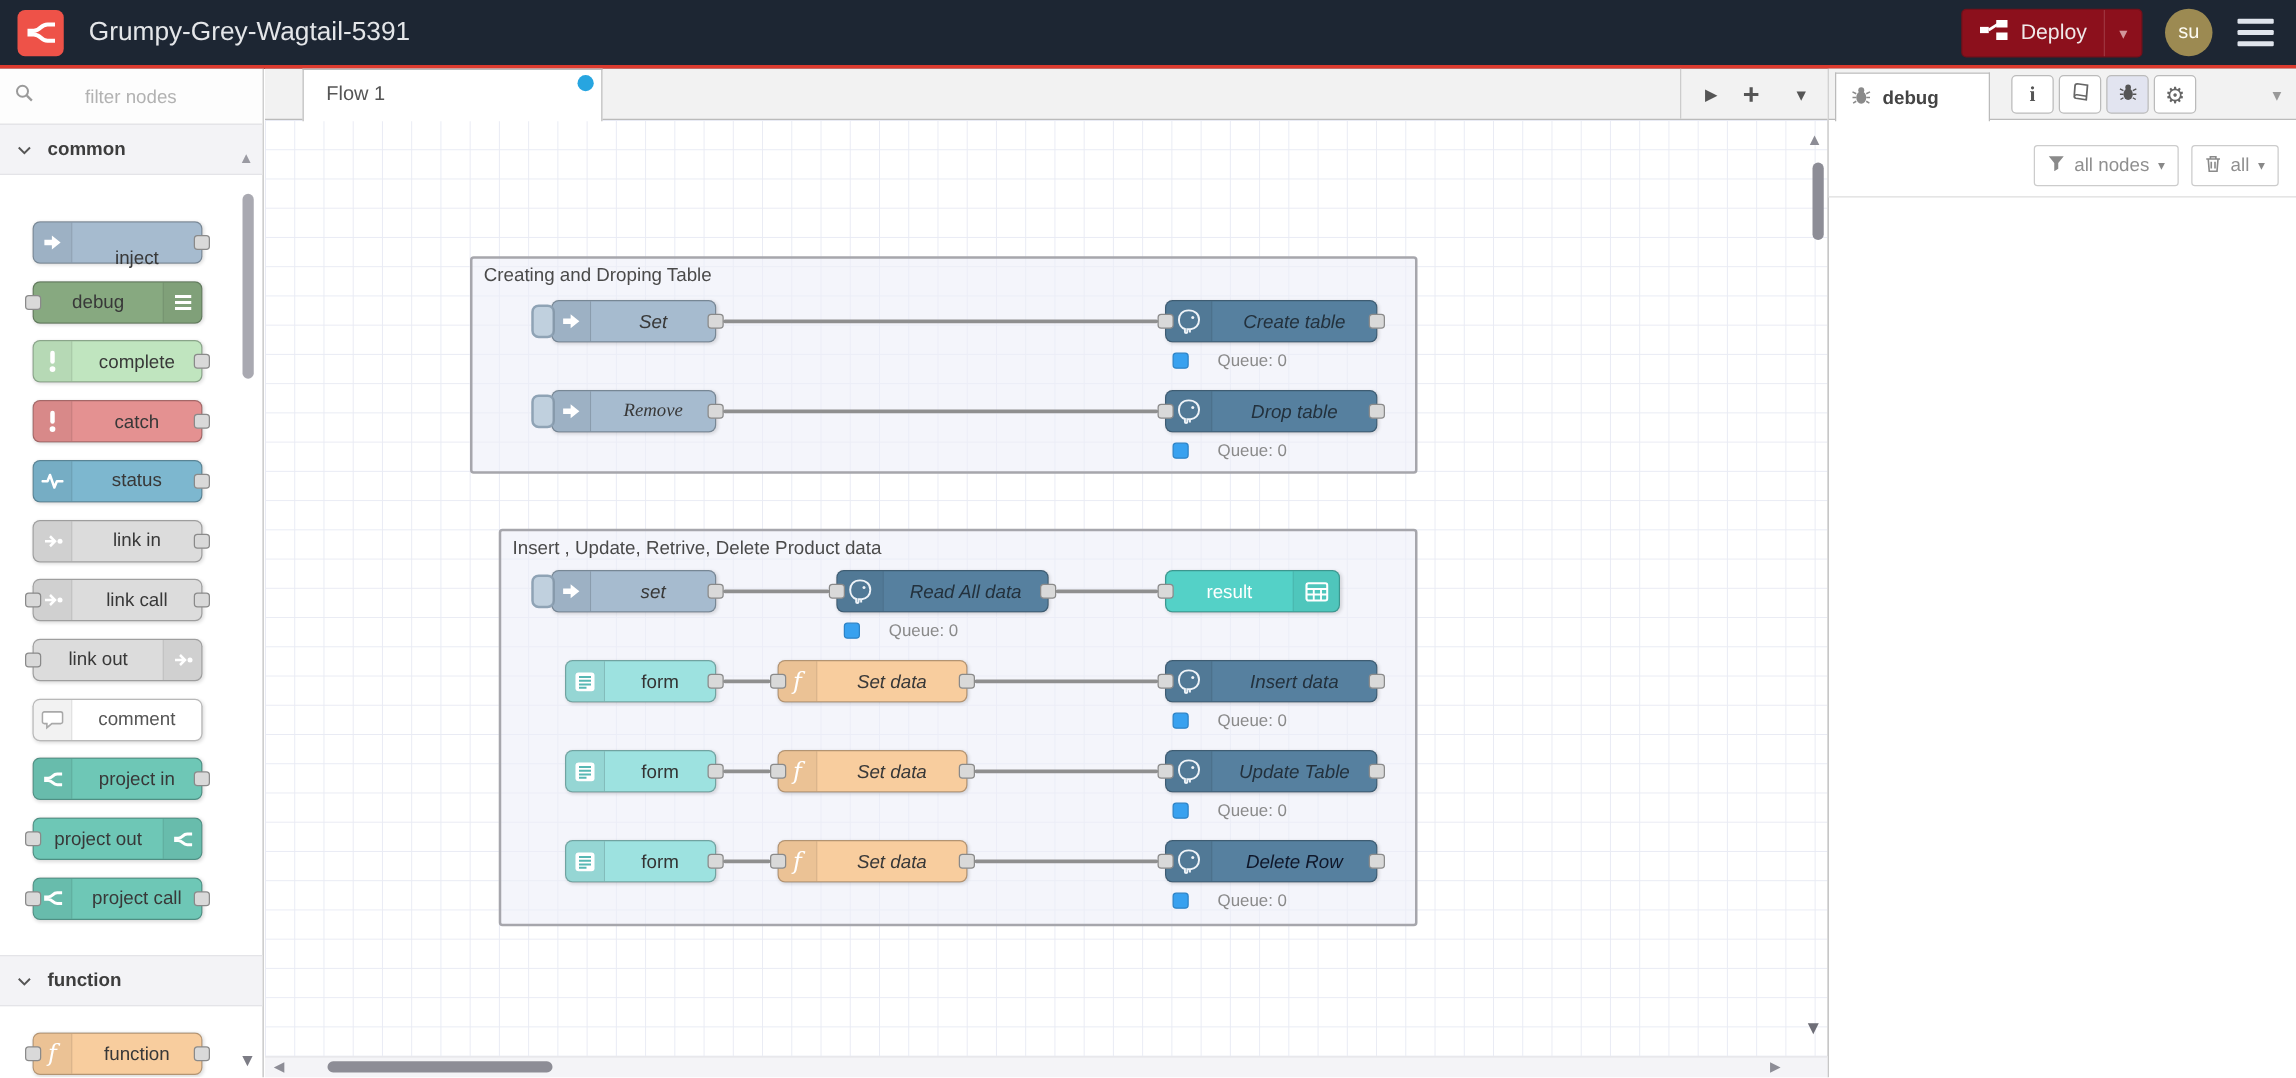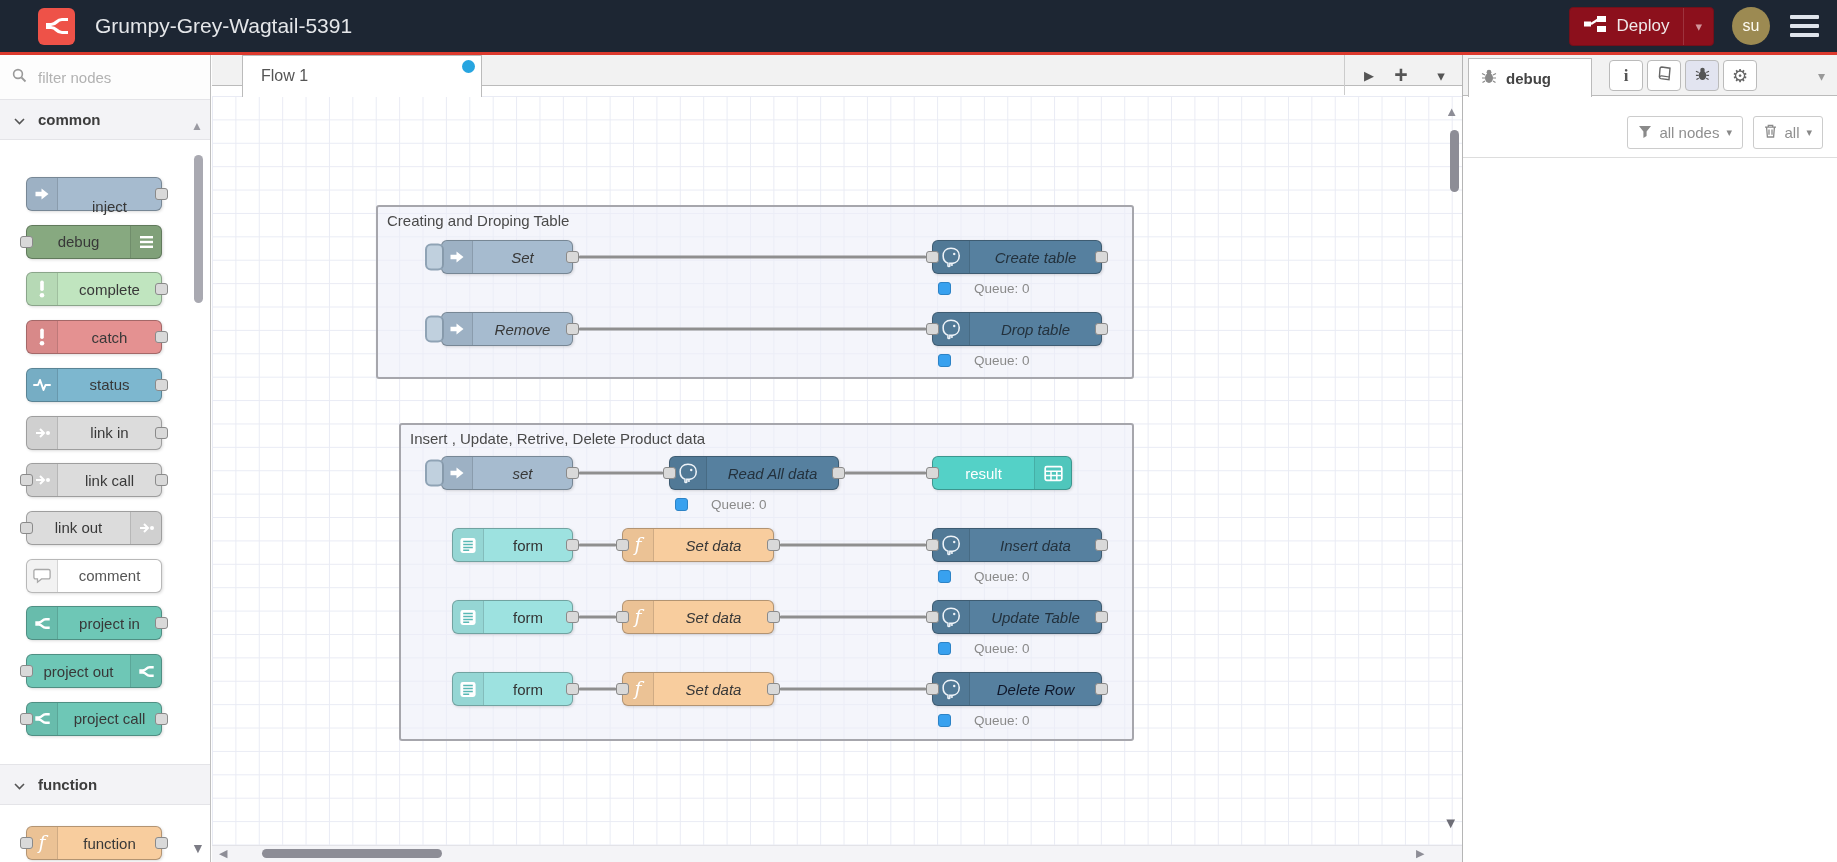--- a/index.html
+++ b/index.html
@@ -1,41 +1,41 @@
 <!DOCTYPE html>
 <html><head>
 <meta charset="utf-8">
 <style>
   html,body{margin:0;padding:0;background:#fff;}
   #app{position:relative;width:1837px;height:862px;overflow:hidden;
        font-family:"Liberation Sans",sans-serif;-webkit-font-smoothing:antialiased;}
 
   
   #topbar{position:absolute;left:0;top:0;width:100%;height:55px;background:#1d2633;
-          border-bottom:3px solid #dc3a2e;box-sizing:border-box;display:flex;align-items:center;padding-left:24px;}
+          border-bottom:3px solid #dc3a2e;box-sizing:border-box;display:flex;align-items:center;}
   .logo{width:37px;height:37px;background:#ee5248;border-radius:6px;margin-left:14px;
         display:flex;align-items:center;justify-content:center;flex:none;}
   .app-title{color:#e4e6e9;font-size:21px;margin-left:20px;font-weight:400;}
   .topbar-right{margin-left:auto;display:flex;align-items:center;gap:18px;margin-right:16px;}
   .deploy-btn{height:37px;background:#8C101C;border:1px solid #72101a;border-radius:4px;
               display:flex;align-items:stretch;cursor:pointer;}
   .deploy-main{display:flex;align-items:center;gap:10px;padding:0 14px;}
   .deploy-label{font-size:17px;color:#f0e9e9;}
   .deploy-caret{padding:0 11px;border-left:1px solid rgba(255,255,255,0.15);color:#d2969b;
                 font-size:13px;display:flex;align-items:center;}
   .avatar{width:38px;height:38px;border-radius:50%;background:#9c8a52;color:#fdfbf2;
           display:flex;align-items:center;justify-content:center;font-size:16px;}
   .menu-btn{display:flex;flex-direction:column;gap:5px;padding:4px 2px;cursor:pointer;}
   .menu-btn span{display:block;width:29px;height:4px;background:#dfe4ec;border-radius:1px;}
 
   
   #palette{position:absolute;left:0;top:55px;width:211px;bottom:0;background:#fff;
            border-right:1px solid #bfbfbf;box-sizing:border-box;overflow:hidden;}
   .palette-filter{position:absolute;top:0;left:0;right:0;height:44px;border-bottom:1px solid #ddd;
-                  display:flex;align-items:center;padding-left:12px;gap:9px;background:#fdfdfd;}
+                  display:flex;align-items:center;padding-left:12px;gap:24px;background:#fdfdfd;justify-content:space-between;}
   .palette-filter input{border:none;outline:none;font-size:15px;color:#555;width:140px;
                         font-family:inherit;background:transparent;}
   .palette-filter input::placeholder{color:#b2b2b2;}
   .palette-header{position:absolute;left:0;right:0;height:41px;background:#f3f3f6;
                   border-top:1px solid #e4e4e8;border-bottom:1px solid #e4e4e8;
                   display:flex;align-items:center;gap:13px;padding-left:14px;box-sizing:border-box;cursor:pointer;}
   .palette-header .cat-label{font-size:15px;font-weight:bold;color:#3d3d3d;}
 
   
   .pnode,.fnode{position:absolute;height:34px;border-radius:6px;border:1px solid rgba(0,0,0,0.28);
@@ -54,21 +54,21 @@
   .port.in{left:-7px;} .port.out{right:-7px;}
   .inject-btn{position:absolute;width:19px;height:27px;background:#c0d0de;border:2px solid #8fa3b5;
               border-radius:6px;top:50%;transform:translateY(-50%);left:-17px;box-sizing:border-box;z-index:-1;}
 
   .pscroll-up{position:absolute;left:191px;top:64px;color:#9a9aa2;font-size:12px;}
   .pscroll-thumb{position:absolute;left:194px;top:100px;width:9px;height:148px;background:#a9a9b1;border-radius:5px;}
   .pscroll-down{position:absolute;left:191px;bottom:6px;color:#7c7c85;font-size:14px;}
 
   
   #workspace{position:absolute;left:212px;top:55px;width:1250px;bottom:0;}
-  #tabbar{position:absolute;top:0;left:0;right:0;height:31px;background:#f2f2f2;
+  #tabbar{position:absolute;top:0;left:0;right:0;height:41px;background:#f2f2f2;
           border-bottom:1px solid #bbb;box-sizing:border-box;z-index:6;}
   .flow-tab{position:absolute;left:30px;top:0;width:240px;height:42px;background:#fff;
             border:1px solid #bbb;border-bottom:none;box-sizing:border-box;z-index:7;cursor:pointer;}
   .flow-tab .tab-label{font-size:16px;color:#555;line-height:40px;padding-left:18px;}
   .tab-dot{position:absolute;right:6px;top:4px;width:13px;height:13px;border-radius:50%;background:#27a5e0;}
   .tabbar-btn{position:absolute;top:0;height:41px;width:26px;display:flex;align-items:center;
               justify-content:center;color:#555;cursor:pointer;}
   #tb-play{left:1144px;font-size:13px;}
   #tb-plus{left:1176px;font-size:23px;font-weight:bold;}
   #tb-caret{left:1216px;font-size:15px;}
@@ -377,21 +377,21 @@
           <span class="status-dot"></span>
           <span>Queue: 0</span>
         </div>
         <div class="fnode" style="left: 229px; top: 216px; width: 132px; background: rgb(166, 187, 207);">
           <div class="inject-btn"></div>
           <div class="icon-region left">
             <svg width="17" height="16" viewBox="0 0 16 16">
               <path d="M1 5.8 h6 V2.4 L14 8 L7 13.6 V10.2 H1 Z" fill="#fff"></path>
             </svg>
           </div>
-          <div class="node-label italic" style="color: rgb(56, 56, 56);">Remove</div>
+          <div class="node-label italic" style="color: rgb(56, 56, 56); font-family: Liberation Serif, serif;">Remove</div>
           <span class="port out"></span>
         </div>
         <div class="fnode" style="left: 720px; top: 216px; width: 170px; background: rgb(86, 128, 159);">
           <div class="icon-region left wide">
             <svg width="23" height="23" viewBox="0 0 22 22">
               <path d="M10.5 2.2 C5.6 2.2 3 5.4 3 9.4 c0 3.4 1.9 6.3 4.6 7 v2.4 c0 1 1.8 1 1.8 0 v-2.2 h2.4 c3.8-.3 6.6-3.1 6.6-7.2 0-4.2-3-7.2-7.9-7.2 Z" fill="none" stroke="#eef3f8" stroke-width="1.5"></path>
               <circle cx="13.6" cy="7.6" r="1.15" fill="#eef3f8"></circle>
               <path d="M11.4 16.6 v2.6" stroke="#eef3f8" stroke-width="1.5"></path>
             </svg>
           </div>

